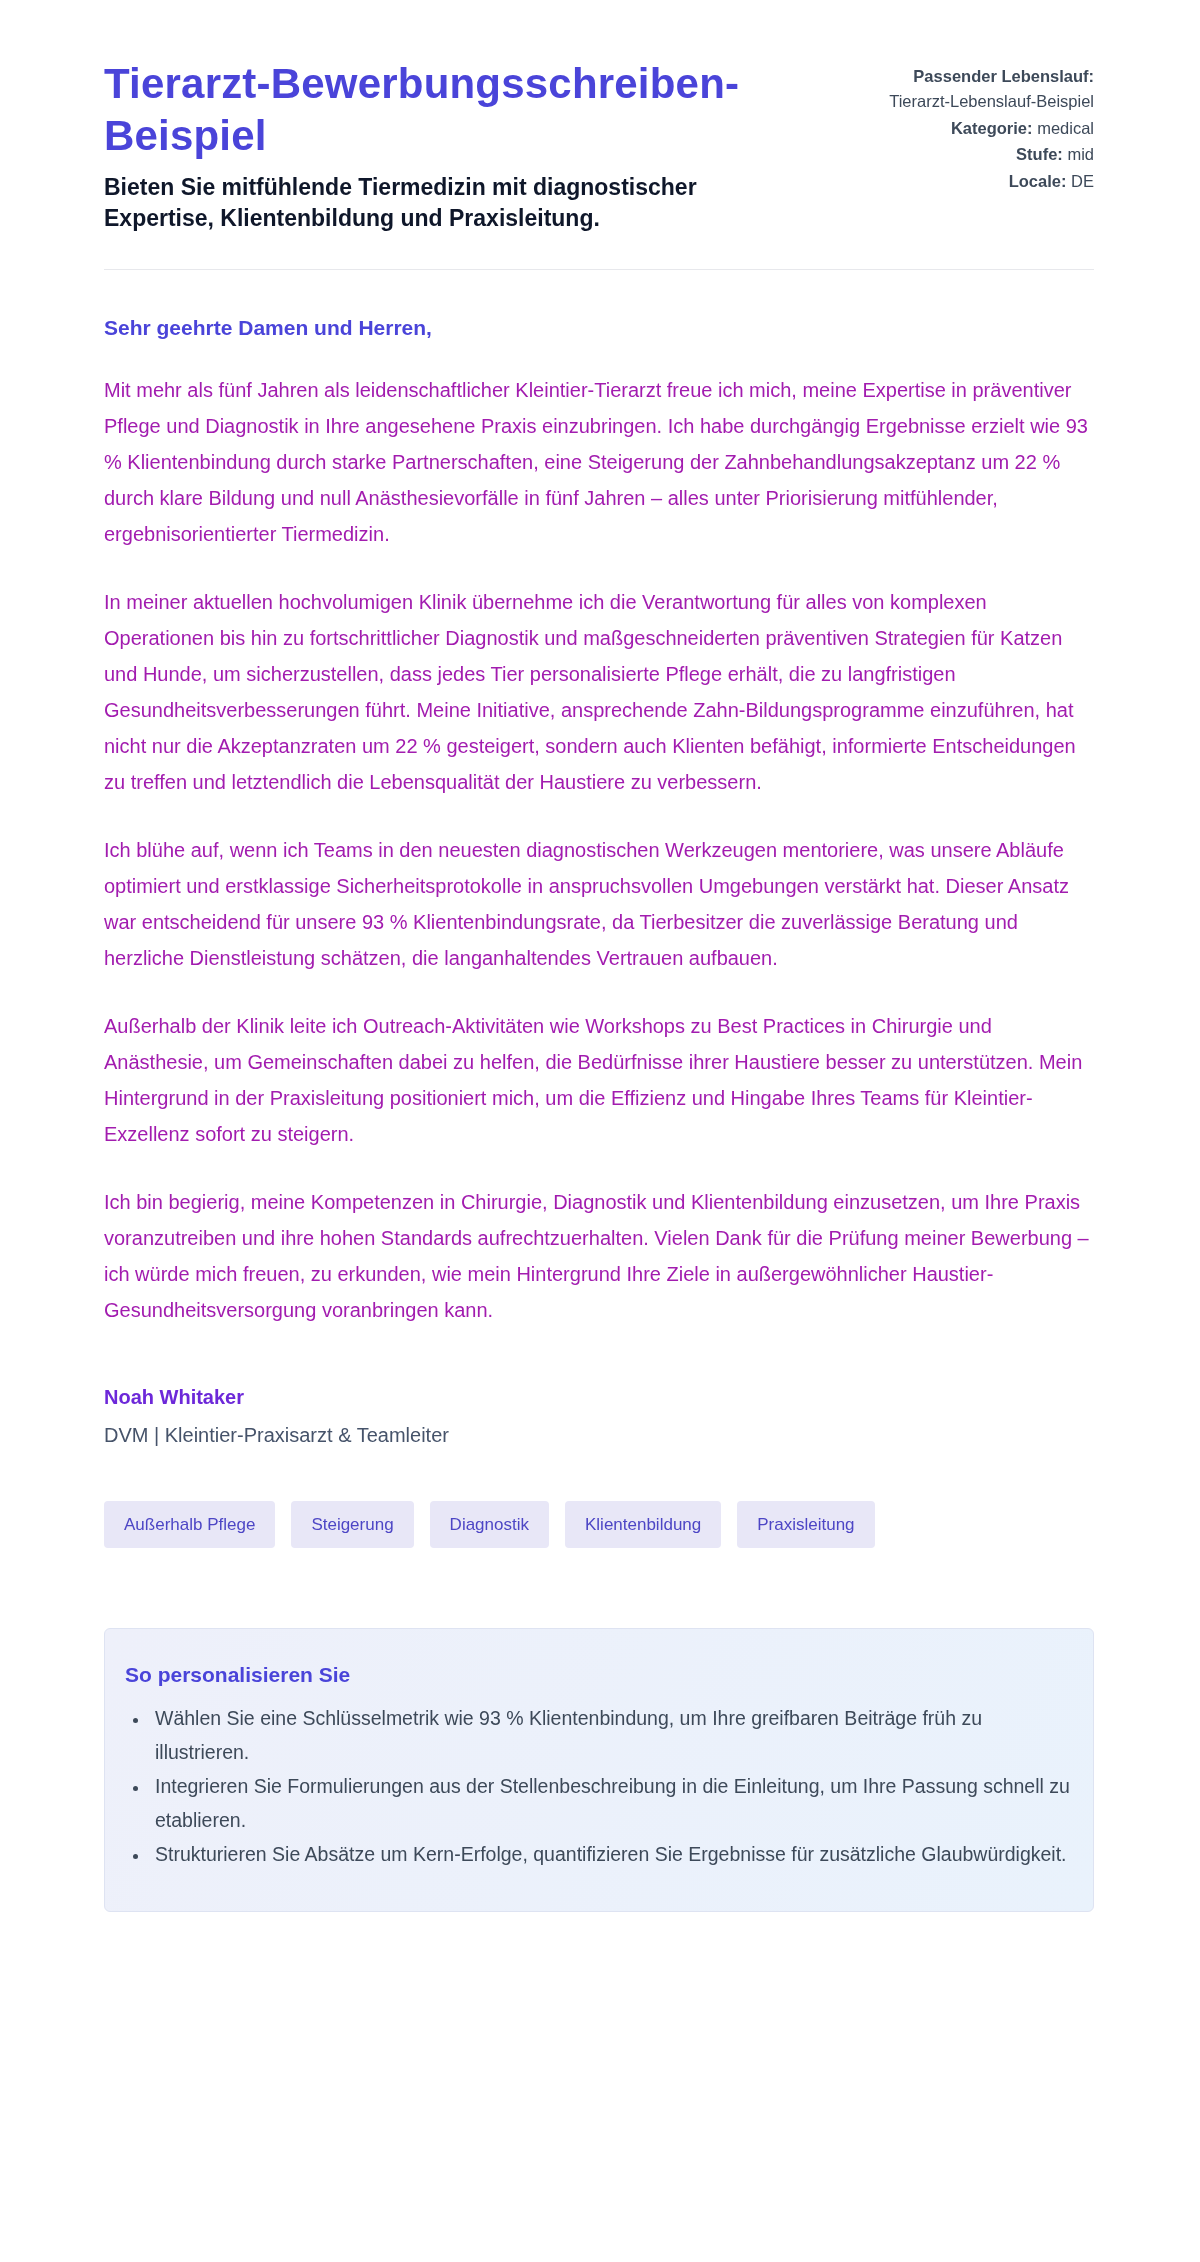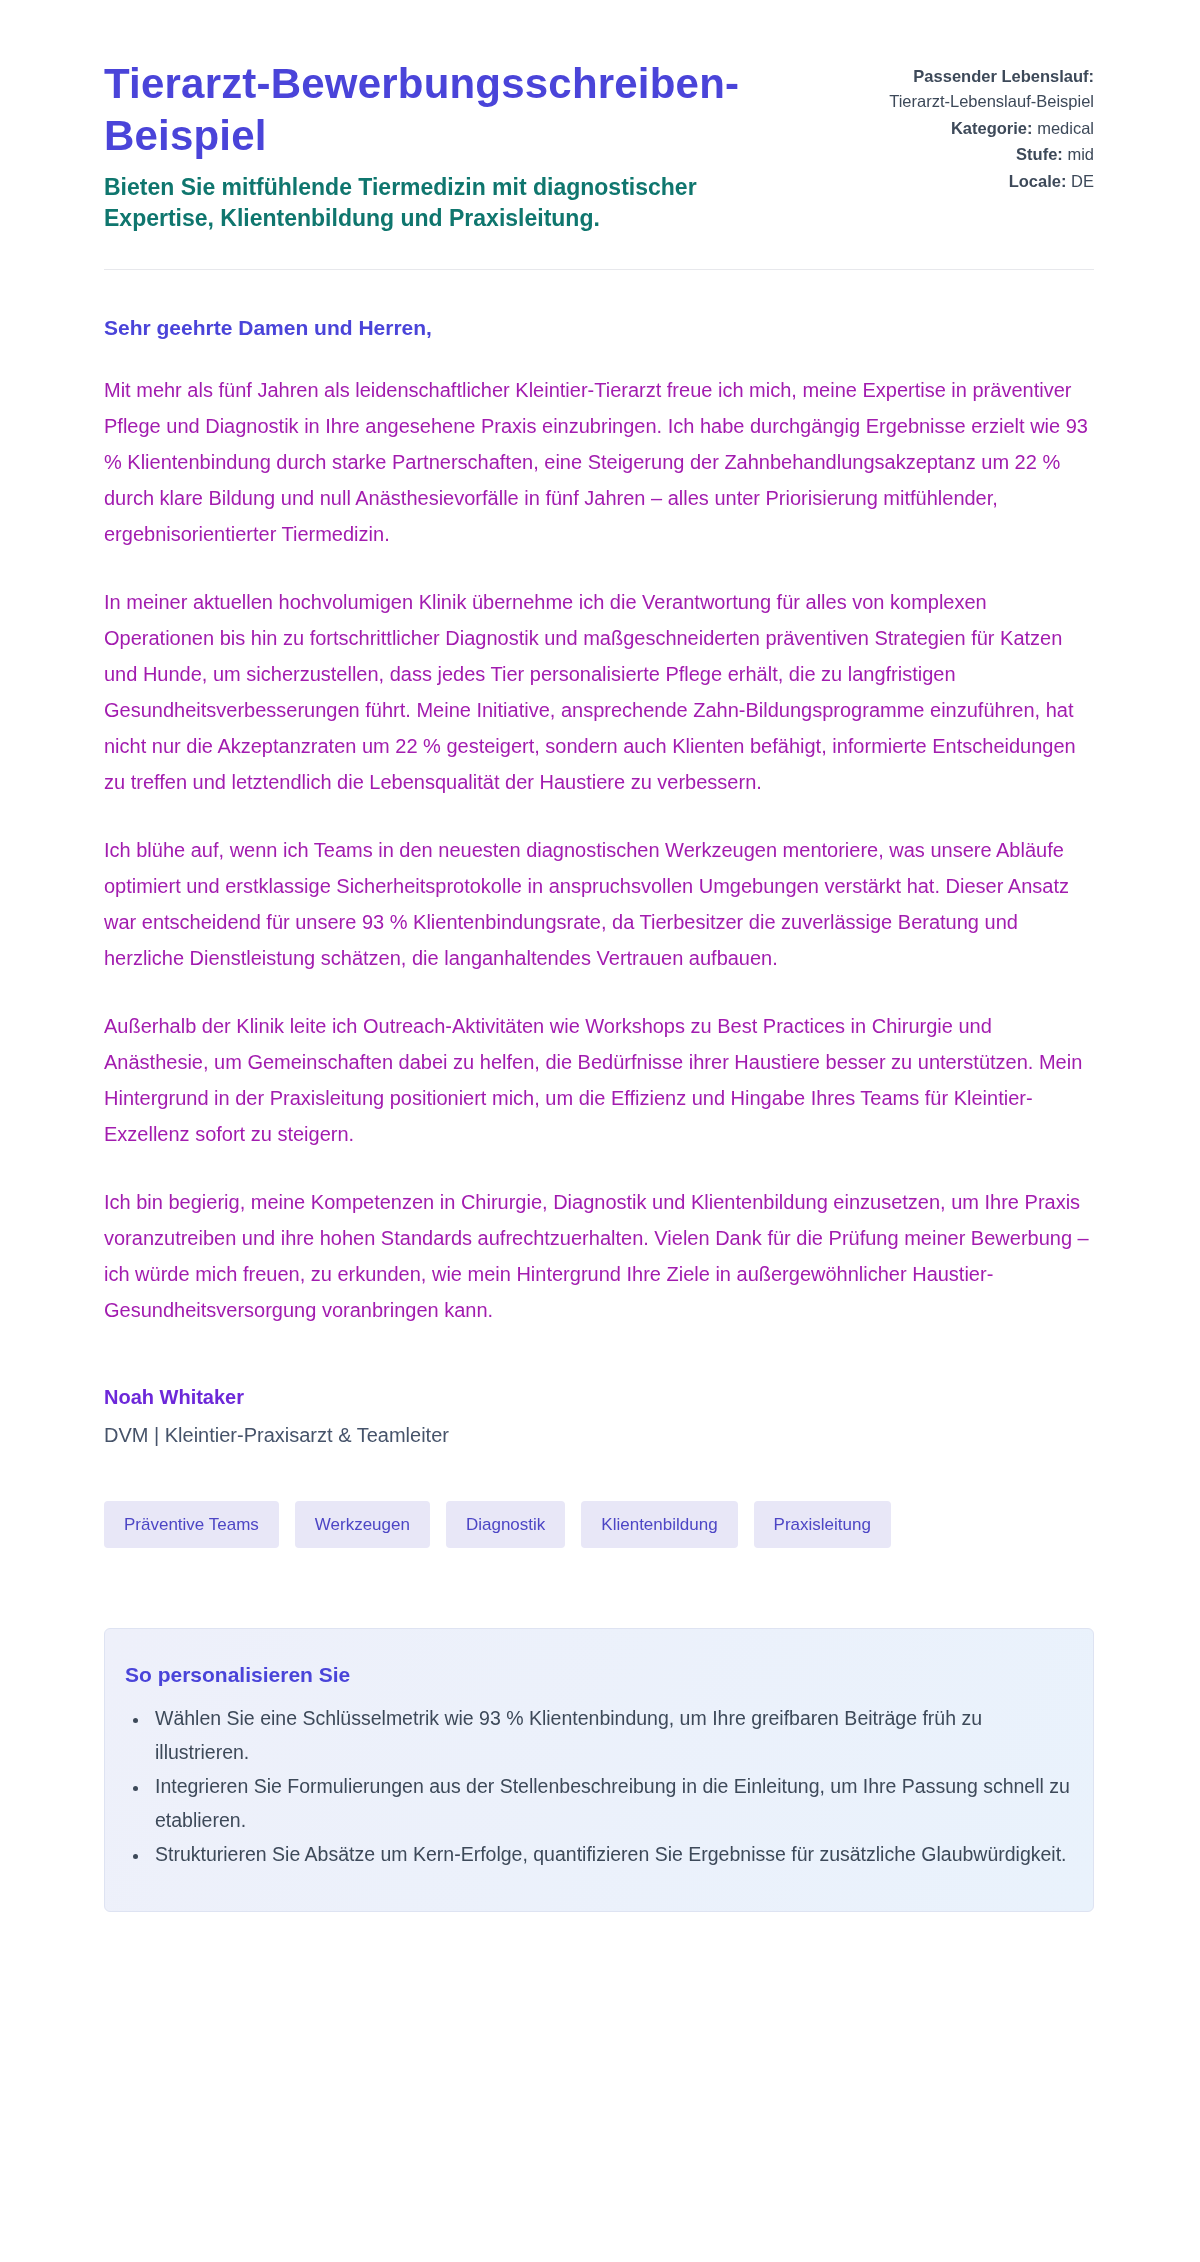--- a/index.html
+++ b/index.html
@@ -31,21 +31,21 @@
     font-weight: bold;
     color: #4a44d9;
     letter-spacing: 0.2px;
   }
   .subtitle {
     margin: 10px 0 0;
     max-width: 600px;
     font-size: 23px;
     line-height: 1.36;
     font-weight: bold;
-    color: #0f766e;
+    color: #0f172a;
   }
   .header-meta {
     width: 240px;
     flex: 0 0 240px;
     padding-top: 6px;
     text-align: right;
     font-size: 16.5px;
     line-height: 1.5;
     color: #3d4959;
   }
@@ -168,23 +168,23 @@
         <p class="para">Außerhalb der Klinik leite ich Outreach-Aktivitäten wie Workshops zu Best Practices in Chirurgie und Anästhesie, um Gemeinschaften dabei zu helfen, die Bedürfnisse ihrer Haustiere besser zu unterstützen. Mein Hintergrund in der Praxisleitung positioniert mich, um die Effizienz und Hingabe Ihres Teams für Kleintier-Exzellenz sofort zu steigern.</p>
 
         <p class="para">Ich bin begierig, meine Kompetenzen in Chirurgie, Diagnostik und Klientenbildung einzusetzen, um Ihre Praxis voranzutreiben und ihre hohen Standards aufrechtzuerhalten. Vielen Dank für die Prüfung meiner Bewerbung – ich würde mich freuen, zu erkunden, wie mein Hintergrund Ihre Ziele in außergewöhnlicher Haustier-Gesundheitsversorgung voranbringen kann.</p>
       </div>
 
     <p class="sig-name">Noah Whitaker</p>
     <p class="sig-title">DVM | Kleintier-Praxisarzt &amp; Teamleiter</p>
 
     <div class="tags">
 
-        <span class="tag">Präventive Teams</span>
-
-        <span class="tag">Werkzeugen</span>
+        <span class="tag">Außerhalb Pflege</span>
+
+        <span class="tag">Steigerung</span>
 
         <span class="tag">Diagnostik</span>
 
         <span class="tag">Klientenbildung</span>
 
         <span class="tag">Praxisleitung</span>
       </div>
 
     <section class="tips">
       <h2 class="tips-title">So personalisieren Sie</h2>

